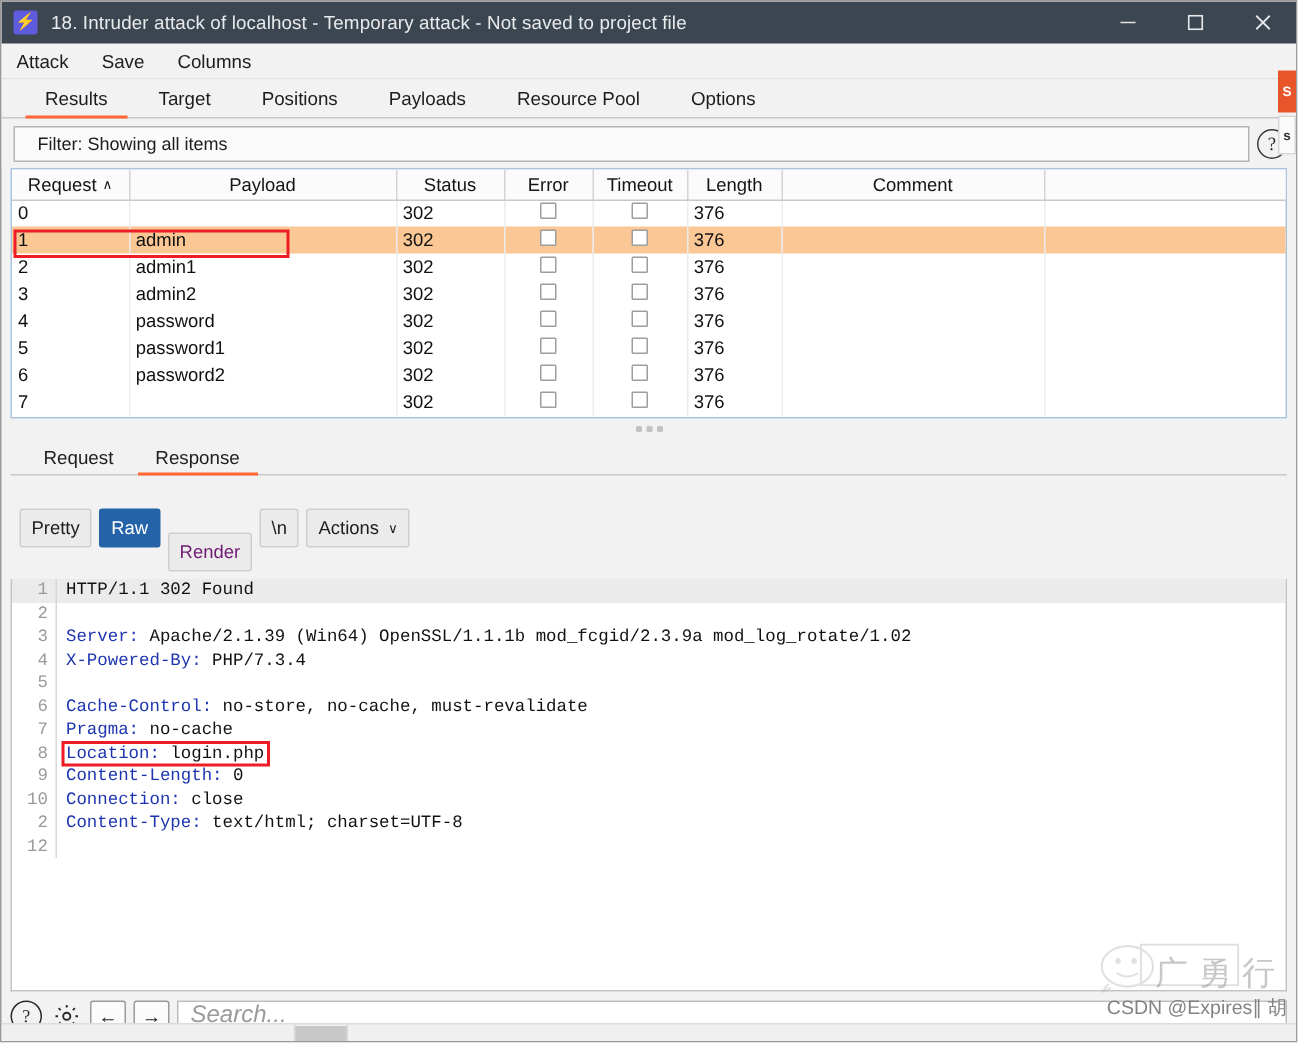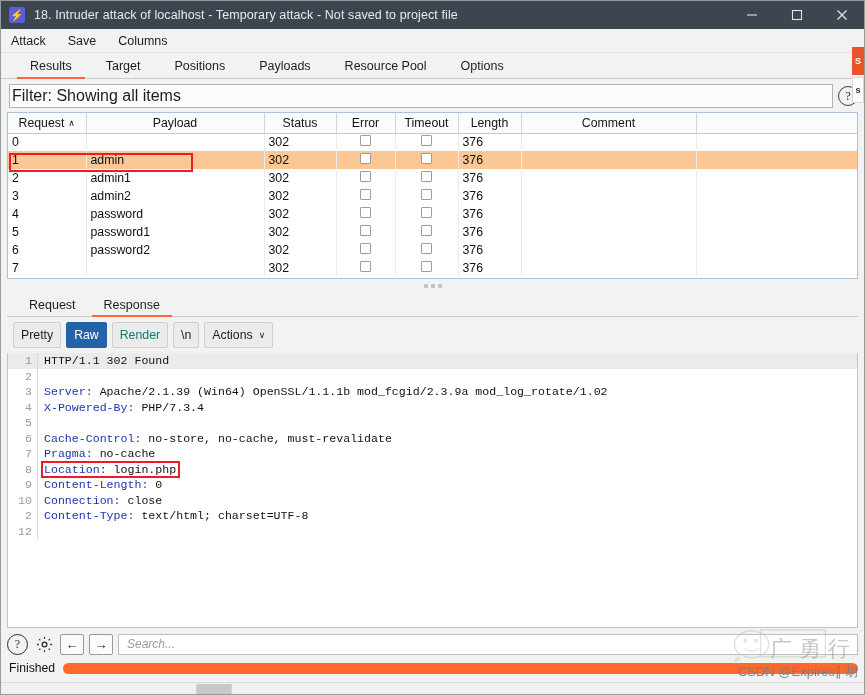--- a/index.html
+++ b/index.html
@@ -86,22 +86,22 @@
     padding: 5px 6px 4px 8px;
     display: flex; align-items: center; gap: 5px;
     background: #f2f2f2;
   }
   .filterbar {
     flex: 1;
     height: 24px;
     background: #fbfbfb;
     border: 1px solid #b4b4b4;
     display: flex; align-items: center;
-    padding-left: 2px;
-    font-size: 16px; color: #1d1d1d;
+    padding-left: 15px;
+    font-size: 12px; color: #1d1d1d;
   }
   .qmark {
     width: 20px; height: 20px; border-radius: 50%;
     border: 1.4px solid #3a3a3a;
     display: flex; align-items: center; justify-content: center;
     font-size: 12.5px; color: #2b2b2b; flex: 0 0 auto;
     font-family: "Liberation Serif", serif;
   }
 
   
@@ -182,21 +182,21 @@
     position: relative;
   }
   .tbtn {
     height: 20px; padding: 12px 7px;
     background: #ebebeb;
     border: 1px solid #cfcfcf;
     display: flex; align-items: center;
     color: #1d1d1d; border-radius: 2px;
   }
   .tbtn.on { background: #2463a8; border-color: #2463a8; color: #fff; }
-  .tbtn.disabled { color: #0f766e; }
+  .tbtn.disabled { color: #701a75; margin-top: 33px; }
   .tbtn .caret { margin-left: 6px; font-size: 9px; }
 
   
   .msgview {
     border: 1px solid #c3c3c3;
     border-top: none;
     background: #fff;
     height: 275px;
     overflow: hidden;
     position: relative;
@@ -233,21 +233,21 @@
   .navbtn {
     width: 24px; height: 21px;
     border: 1px solid #9a9a9a; background: #fbfbfb;
     display:flex;align-items:center;justify-content:center;
     font-size: 13px; color:#1d1d1d; border-radius:2px; flex:0 0 auto;
   }
   .searchbox {
     flex: 1; height: 21px;
     border: 1px solid #bdbdbd; background:#fff;
     display:flex; align-items:center; padding-left:8px;
-    font-size: 12px; color: #9b9b9b; font-style: italic;
+    font-size: 16px; color: #9b9b9b; font-style: italic;
   }
 
   
   .statusrow {
     display:flex; align-items:center; gap:8px;
     padding: 2px 6px 0 8px;
     font-size: 12.2px; color: #111;
   }
   .progress {
     flex: 1; height: 11px;

